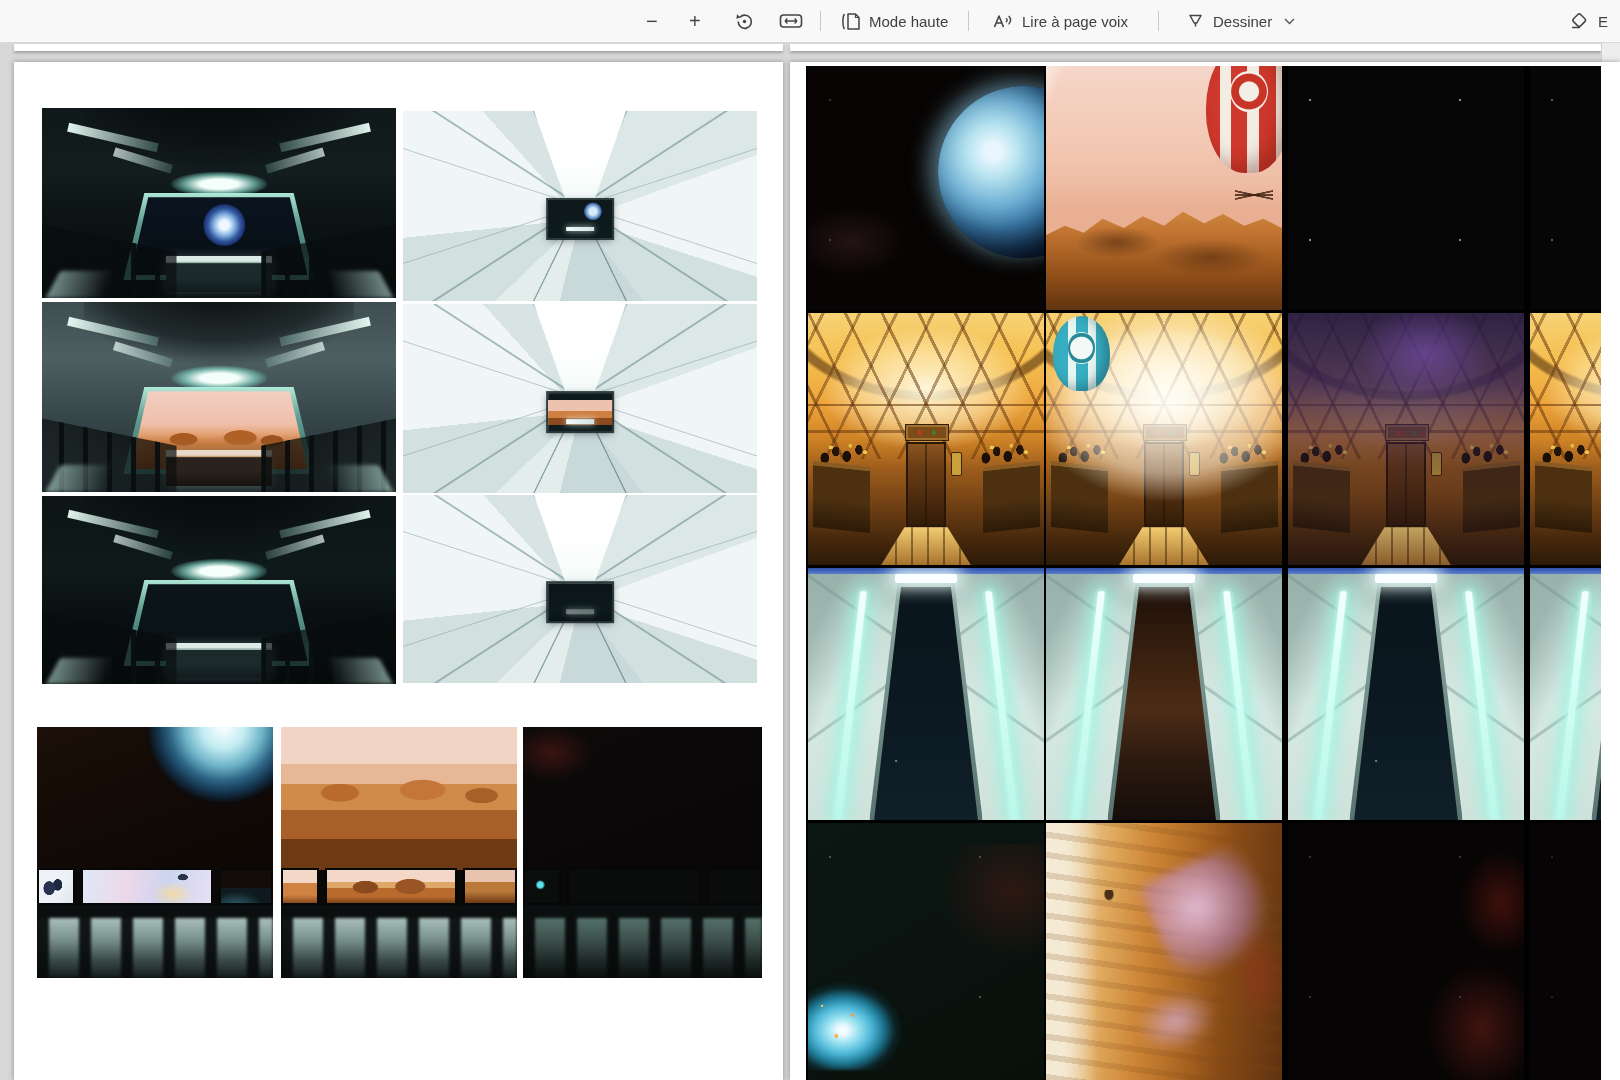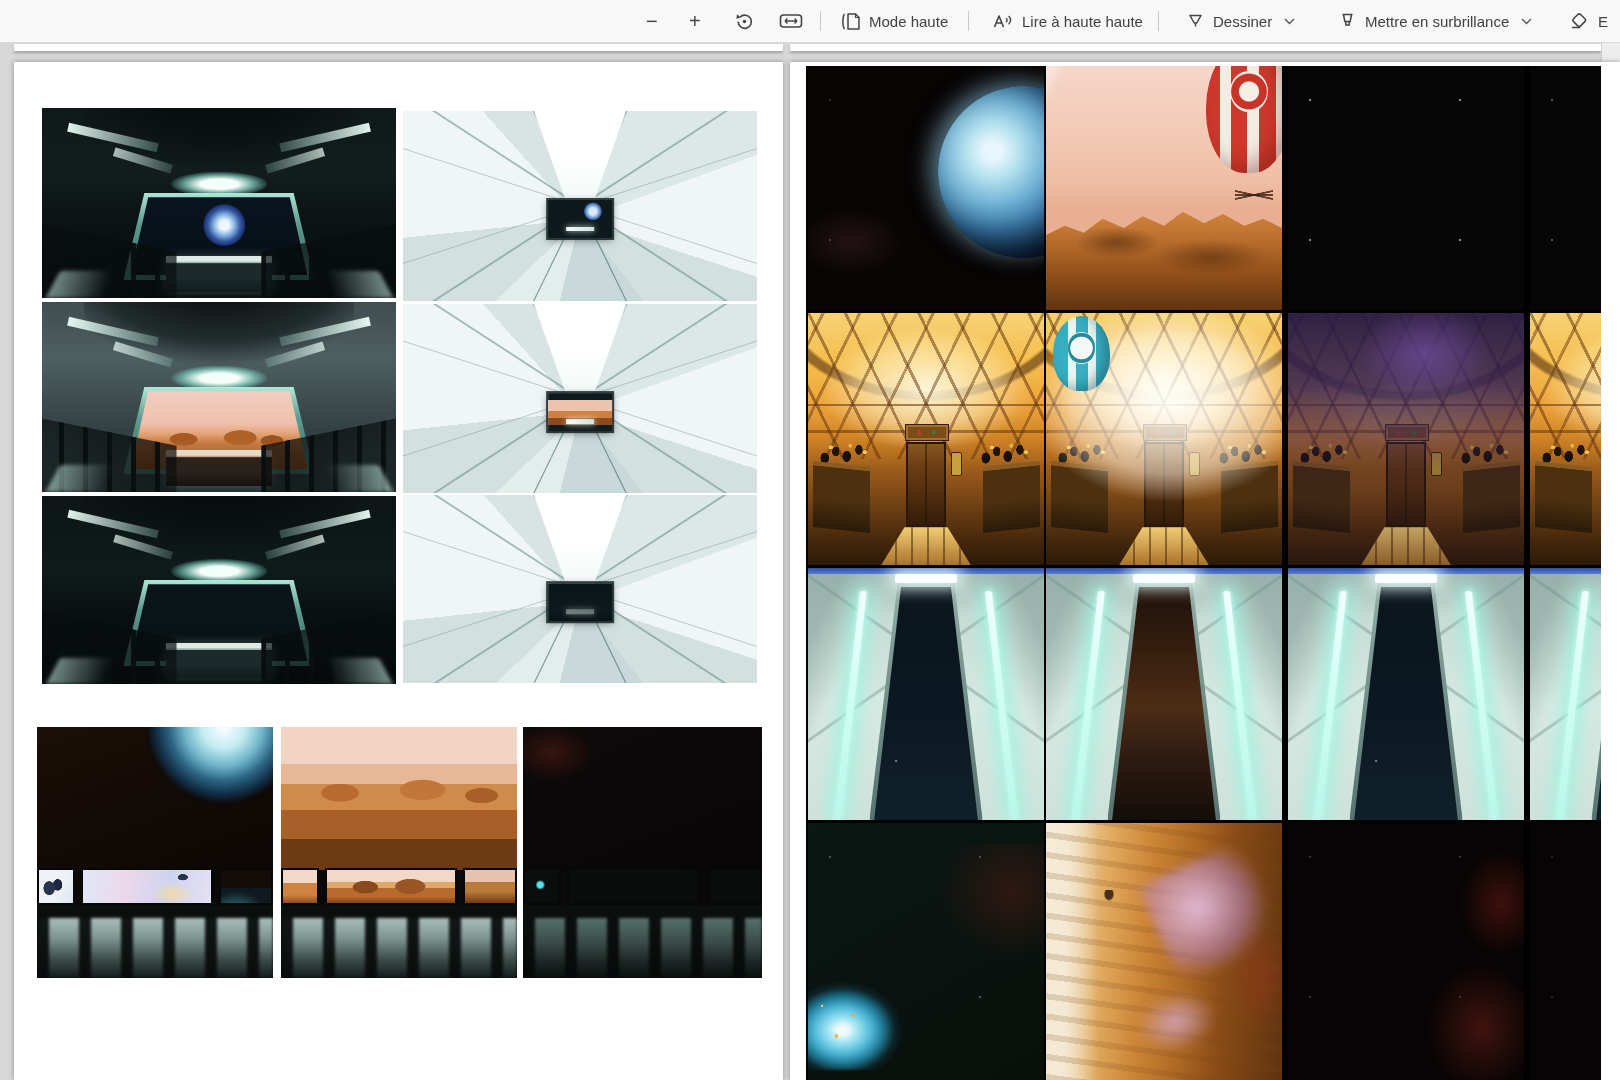--- a/index.html
+++ b/index.html
@@ -304,54 +304,40 @@
   <div class="sep" style="left:968px"></div>
 
   <div class="tbi" style="left:992px">
     <span>
         <svg width="22" height="18" viewBox="0 0 22 18">
           <path d="M2.5 15 L7 4 L11.5 15 M4.2 11 h5.6" fill="none" stroke="#444" stroke-width="1.6" stroke-linejoin="round"></path>
           <path d="M14 6.2 q2.4 1.8 0 4" fill="none" stroke="#444" stroke-width="1.4"></path>
           <path d="M16.6 4 q4 3.8 0 8.4" fill="none" stroke="#444" stroke-width="1.4"></path>
         </svg>
       </span>
-    <span>Lire à haute haute</span>
+    <span>Lire à page voix</span>
   </div>
 
   <div class="sep" style="left:1158px"></div>
 
   <div class="tbi" style="left:1186px">
     <span>
         <svg width="19" height="18" viewBox="0 0 19 18">
           <path d="M4 3.5 h11 l-4.2 7.5 h-2.6 Z" fill="none" stroke="#444" stroke-width="1.5" stroke-linejoin="round"></path>
           <path d="M9.5 11 v3.5" stroke="#444" stroke-width="1.5"></path>
         </svg>
       </span>
     <span>Dessiner</span>
     <span class="chev">
         <svg width="11" height="7" viewBox="0 0 11 7">
           <path d="M1 1 L5.5 5.5 L10 1" fill="none" stroke="#555" stroke-width="1.4"></path>
         </svg>
       </span>
   </div>
 
-  <div class="tbi" style="left:1338px">
-    <span>
-        <svg width="19" height="18" viewBox="0 0 19 18">
-          <path d="M4.5 2.5 h10 M5.5 2.5 l1.3 7 h5.4 l1.3-7" fill="none" stroke="#444" stroke-width="1.5" stroke-linejoin="round"></path>
-          <path d="M7.8 9.5 v3.5 h3.4 V9.5" fill="none" stroke="#444" stroke-width="1.5"></path>
-        </svg>
-      </span>
-    <span>Mettre en surbrillance</span>
-    <span class="chev">
-        <svg width="11" height="7" viewBox="0 0 11 7">
-          <path d="M1 1 L5.5 5.5 L10 1" fill="none" stroke="#555" stroke-width="1.4"></path>
-        </svg>
-      </span>
-  </div>
 
   <div class="tbi" style="left:1568px">
     <span>
         <svg width="22" height="20" viewBox="0 0 22 20">
           <rect x="6.2" y="4.2" width="10" height="10" rx="2" transform="rotate(45 11.2 9.2)" fill="none" stroke="#444" stroke-width="1.5"></rect>
           <path d="M4 16.5 h8" stroke="#444" stroke-width="1.5"></path>
         </svg>
       </span>
     <span>E</span>
   </div>

